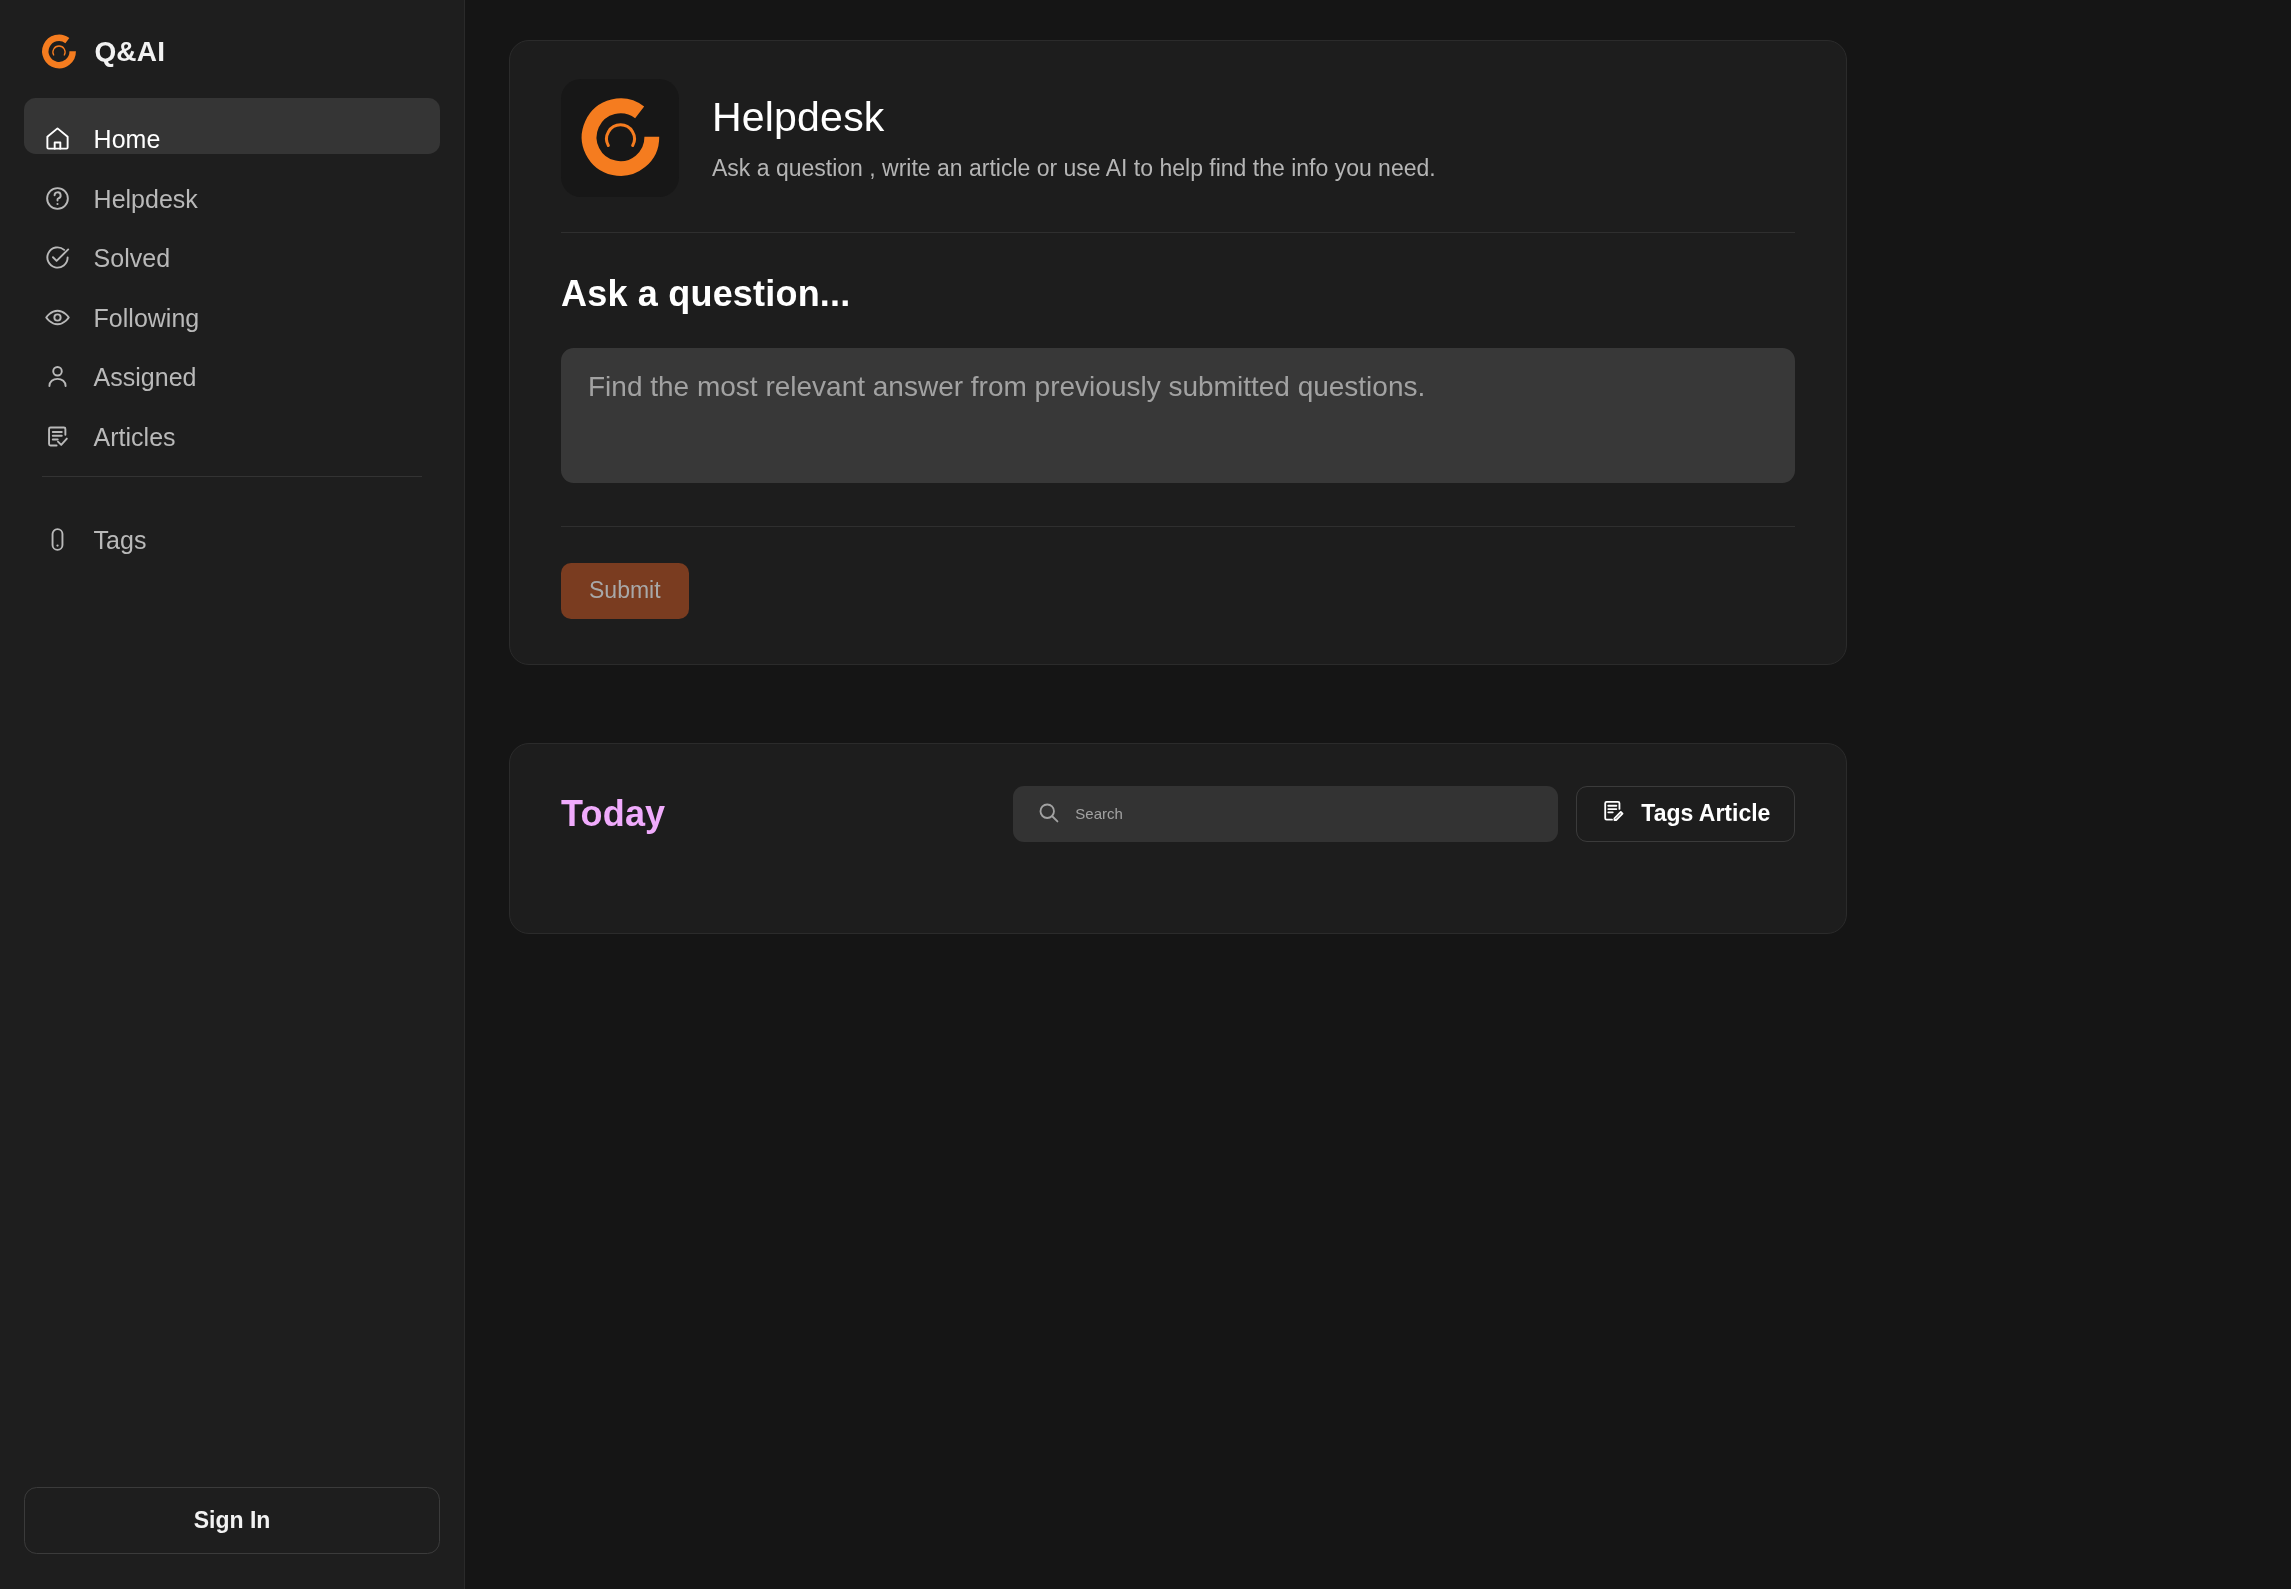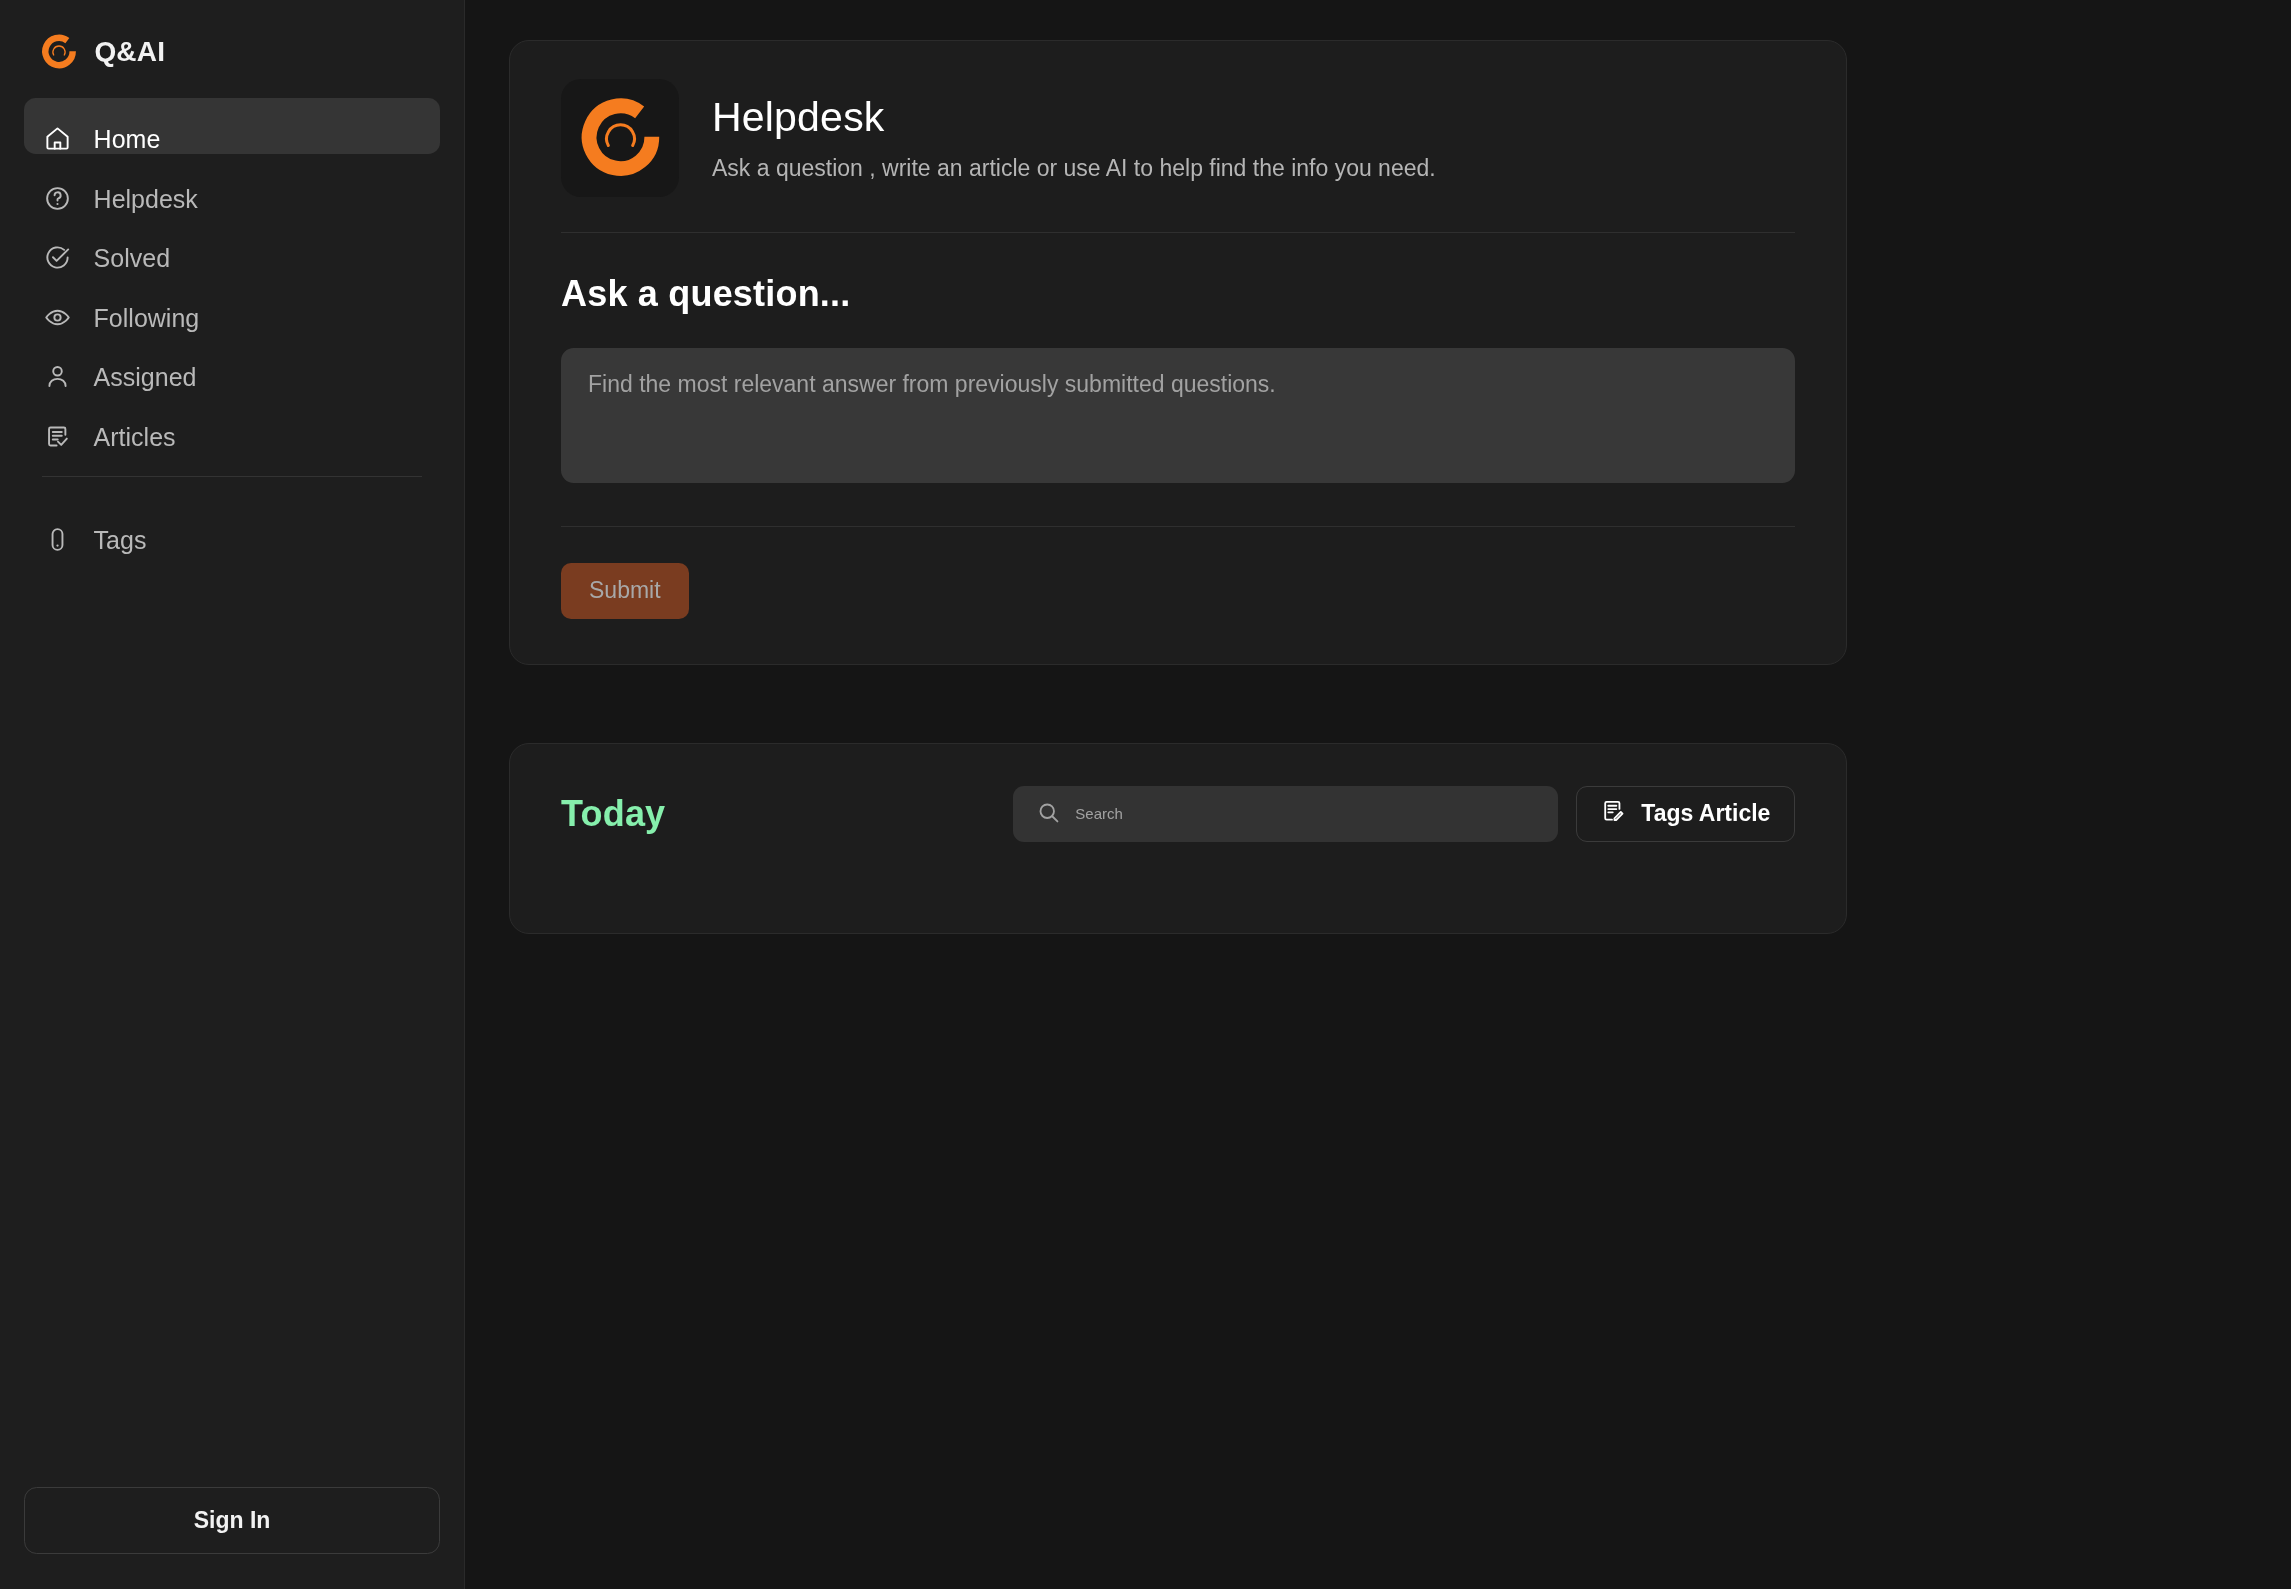--- a/index.html
+++ b/index.html
@@ -83,21 +83,21 @@
   .rule { height: 0.9px; background: #2f2f2f; }
 
   .ask-title { font-size: 36px; font-weight: 700; color: #ffffff; margin: 40px 0 33px 0; letter-spacing: 0.2px; }
 
   .ask-box {
     width: 100%; height: 135px;
     background: #383838;
     border: none; border-radius: 12.7px;
     padding: 23px 27px;
     color: #e6e6e6;
-    font-size: 23px;
+    font-size: 28px;
     font-family: "Liberation Sans", sans-serif;
     resize: none; outline: none;
     display: block;
   }
   .ask-box::placeholder { color: #a2a2a2; }
 
   .ask-rule { height: 0.9px; background: #2f2f2f; margin: 43px 0 0 0; }
 
   .submit-row { padding: 36px 0 45px 0; }
   .submit-btn {
@@ -113,21 +113,21 @@
 
   
   .today-card {
     background: #1d1d1d;
     border: 0.9px solid #2b2b2b;
     border-radius: 20px;
     padding: 42px 51px 64px 51px;
     min-height: 191px;
   }
   .today-row { display: flex; align-items: center; justify-content: space-between; gap: 22px; }
-  .today-title { font-size: 36px; font-weight: 700; color: #86efac; letter-spacing: 0.2px; }
+  .today-title { font-size: 36px; font-weight: 700; color: #f0abfc; letter-spacing: 0.2px; }
   .today-actions { display: flex; align-items: center; gap: 18px; }
 
   .search-wrap {
     width: 545px; height: 56px;
     background: #333333;
     border-radius: 11px;
     display: flex; align-items: center; gap: 14.5px;
     padding: 0 23.6px;
   }
   .search-input {

